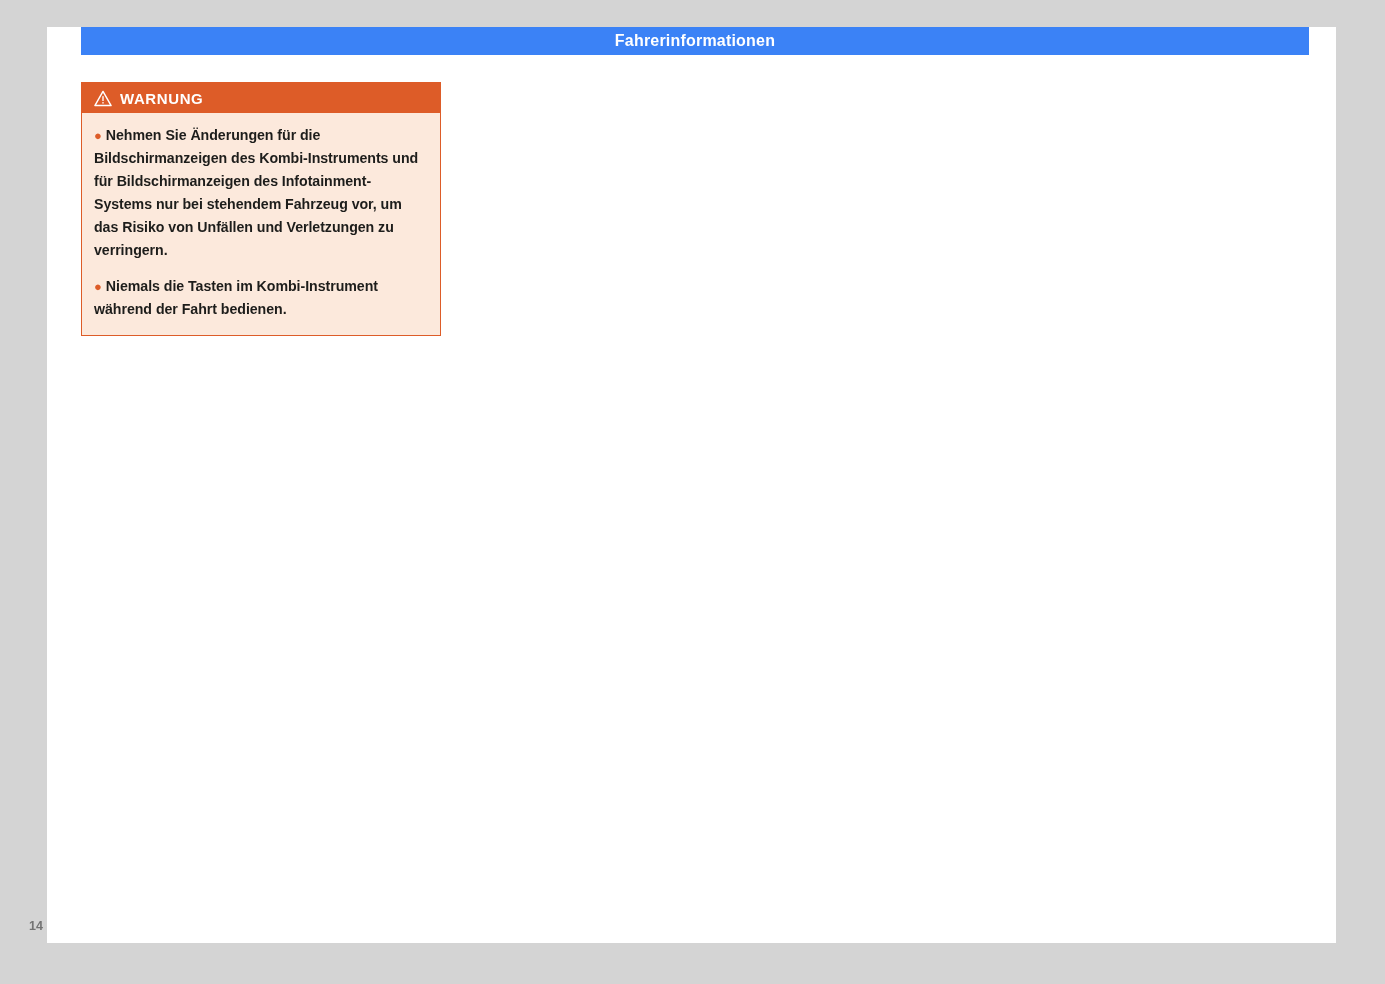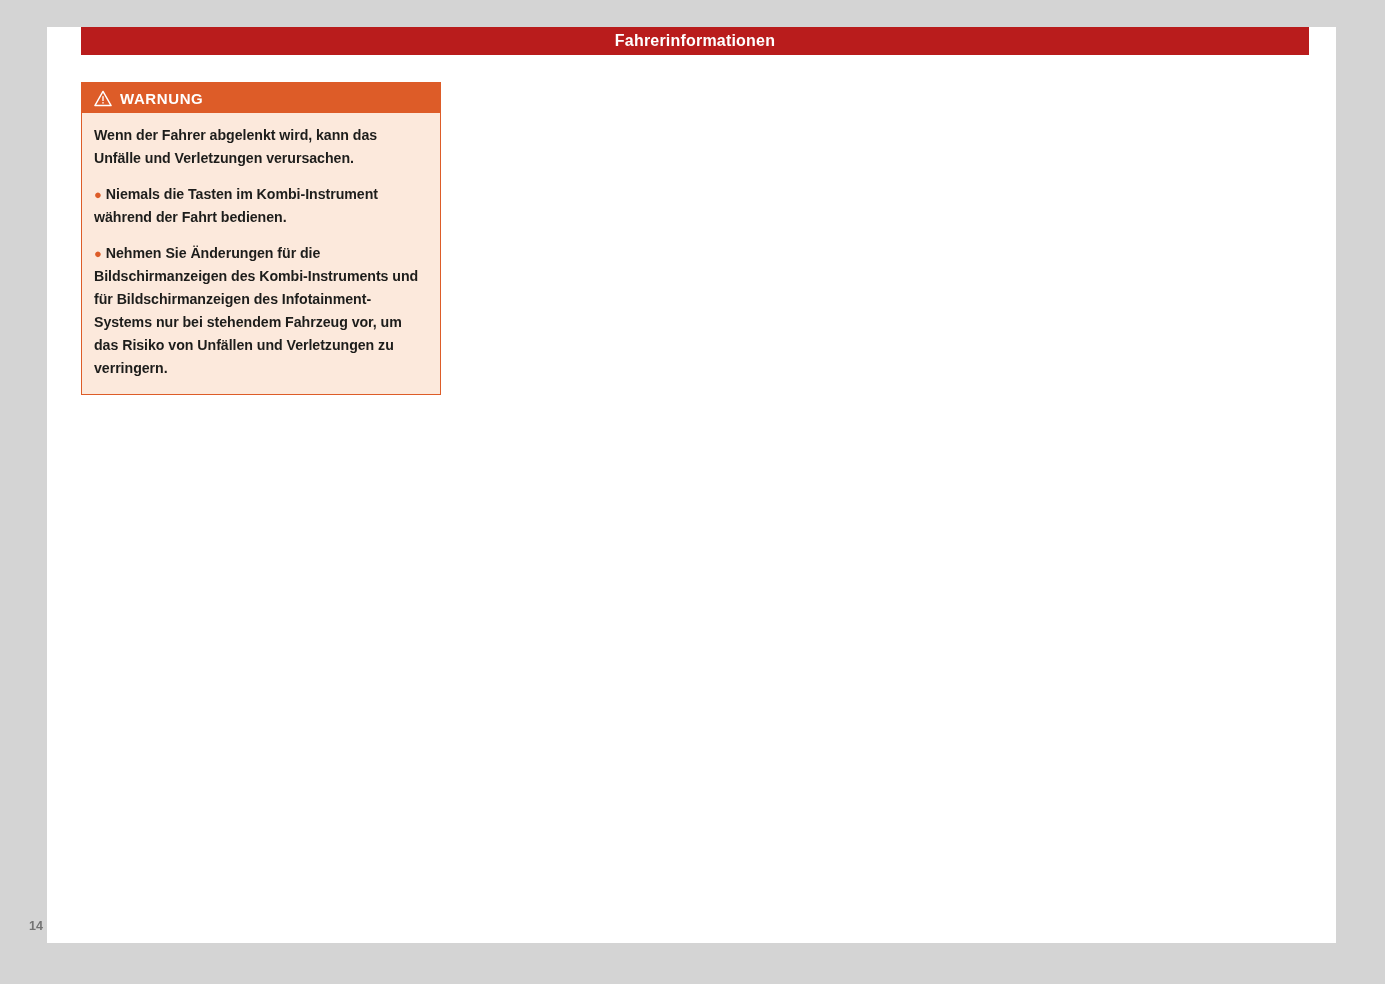--- a/index.html
+++ b/index.html
@@ -22,21 +22,21 @@
     height: 916px;
     background: #ffffff;
   }
 
   .page-header {
     position: absolute;
     left: 34px;
     top: 0px;
     width: 1228px;
     height: 28px;
-    background: #b91c1c;
+    background: #3b82f6;
     color: #ffffff;
     font-size: 16px;
     font-weight: bold;
     letter-spacing: 0.2px;
     display: flex;
     align-items: center;
     justify-content: center;
   }
 
   .warning-box {
@@ -129,27 +129,26 @@
   <div class="warning-box">
     <div class="warning-title-bar">
       <svg class="warn-icon" viewBox="0 0 20 18">
         <path d="M10 1.2 L19 16.8 L1 16.8 Z" fill="none" stroke="#ffffff" stroke-width="1.6" stroke-linejoin="round"></path>
         <rect x="9.25" y="6.4" width="1.5" height="5.4" fill="#ffffff"></rect>
         <rect x="9.25" y="13" width="1.5" height="1.6" fill="#ffffff"></rect>
       </svg>
       <span class="warning-title">WARNUNG</span>
     </div>
     <div class="warning-body">
-      <p class="warning-p">Wenn der Fahrer abgelenkt wird, kann das Unfälle und Verletzungen verursachen.</p>
+
+      <div class="bullet-item">
+        <span class="bullet-dot">●</span><span>Nehmen Sie Änderungen für die Bildschirmanzeigen des Kombi-Instruments und für Bildschirmanzeigen des Infotainment-Systems nur bei stehendem Fahrzeug vor, um das Risiko von Unfällen und Verletzungen zu verringern.</span>
+      </div>
 
       <div class="bullet-item">
         <span class="bullet-dot">●</span><span>Niemals die Tasten im Kombi-Instrument während der Fahrt bedienen.</span>
-      </div>
-
-      <div class="bullet-item">
-        <span class="bullet-dot">●</span><span>Nehmen Sie Änderungen für die Bildschirmanzeigen des Kombi-Instruments und für Bildschirmanzeigen des Infotainment-Systems nur bei stehendem Fahrzeug vor, um das Risiko von Unfällen und Verletzungen zu verringern.</span>
       </div>
     </div>
   </div>
 
   <div class="page-number">14</div>
 
 </div>
 
 </body></html>

